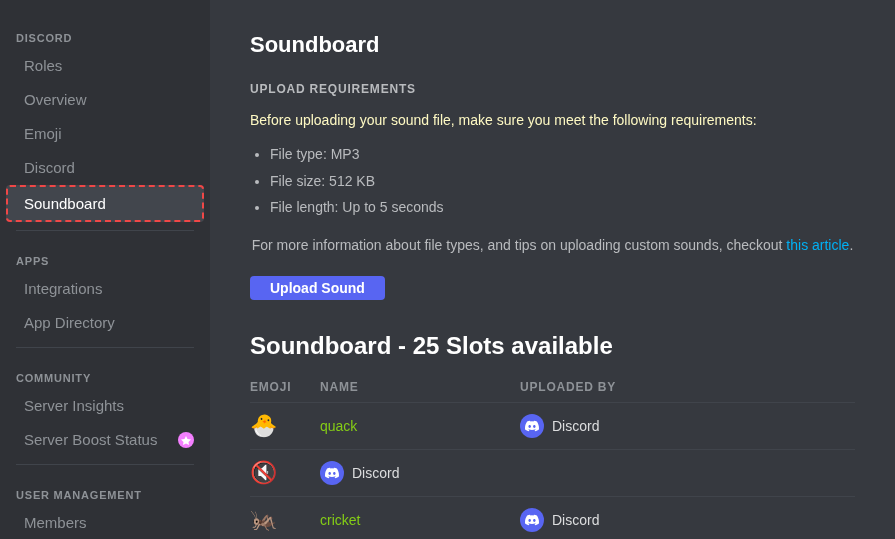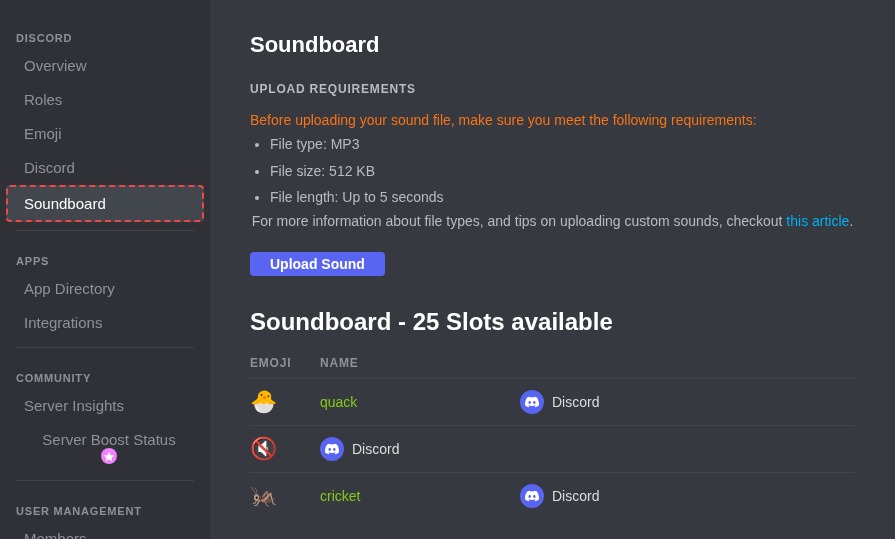--- a/index.html
+++ b/index.html
@@ -64,21 +64,20 @@
       display: flex;
       align-items: center;
       justify-content: space-between;
       padding: 8px 8px 8px 16px;
       border-radius: 4px;
       margin: 1px 8px;
       cursor: pointer;
       color: #8e9297;
       font-size: 15px;
       font-weight: 500;
-      flex-direction: column;
     }
 
     .boost-icon {
       width: 16px;
       height: 16px;
       background: #f47fff;
       border-radius: 50%;
       display: flex;
       align-items: center;
       justify-content: center;
@@ -104,31 +103,33 @@
     .section-heading {
       font-size: 12px;
       font-weight: 700;
       color: #b9bbbe;
       text-transform: uppercase;
       letter-spacing: 0.8px;
       margin-bottom: 14px;
     }
 
     .requirements-text {
-      color: #f97316;
-      font-size: 14px;
+      color: #fef9c3;
+      font-size: 14px;
+      margin-bottom: 10px;
       line-height: 1.5;
     }
 
     .requirements-list {
       list-style: disc;
       padding-left: 20px;
       color: #b9bbbe;
       font-size: 14px;
       line-height: 1.9;
+      margin-bottom: 14px;
     }
 
     .info-text {
       color: #b9bbbe;
       font-size: 14px;
       margin-bottom: 20px;
       line-height: 1.5;
       text-align: center;
     }
 
@@ -215,44 +216,44 @@
       fill: white;
     }
   </style>
 </head>
 <body>
 
 <div class="sidebar">
   <div class="sidebar-section-label">DISCORD</div>
 
   <div class="sidebar-item">
+    <span>Roles</span>
+  </div>
+  <div class="sidebar-item">
     <span>Overview</span>
-  </div>
-  <div class="sidebar-item">
-    <span>Roles</span>
   </div>
   <div class="sidebar-item">
     <span>Emoji</span>
   </div>
   <div class="sidebar-item">
     <span>Discord</span>
   </div>
   <div class="sidebar-item active">
     <span>Soundboard</span>
   </div>
 
   <div class="sidebar-divider"></div>
 
   <div class="sidebar-section-label">APPS</div>
 
   <div class="sidebar-item">
+    <span>Integrations</span>
+  </div>
+  <div class="sidebar-item">
     <span>App Directory</span>
-  </div>
-  <div class="sidebar-item">
-    <span>Integrations</span>
   </div>
 
   <div class="sidebar-divider"></div>
 
   <div class="sidebar-section-label">COMMUNITY</div>
 
   <div class="sidebar-item">
     <span>Server Insights</span>
   </div>
   <div class="sidebar-item-with-badge">
@@ -289,20 +290,21 @@
     <span>For more information about file types, and tips on uploading custom sounds, checkout </span><a href="#">this article</a><span>.</span>
   </div>
 
   <button class="upload-btn">Upload Sound</button>
 
   <div class="soundboard-subtitle">Soundboard - 25 Slots available</div>
 
   <div class="table-header">
     <div class="table-col-label">EMOJI</div>
     <div class="table-col-label">NAME</div>
+    <div class="table-col-label">UPLOADED BY</div>
   </div>
 
   
   <div id="sound-rows">
       <div class="sound-row">
         <div class="sound-emoji">🐣</div>
         <div class="sound-name">quack</div>
         <div class="uploader">
           <div class="discord-logo">
             <svg viewBox="0 0 24 24" xmlns="http://www.w3.org/2000/svg">

